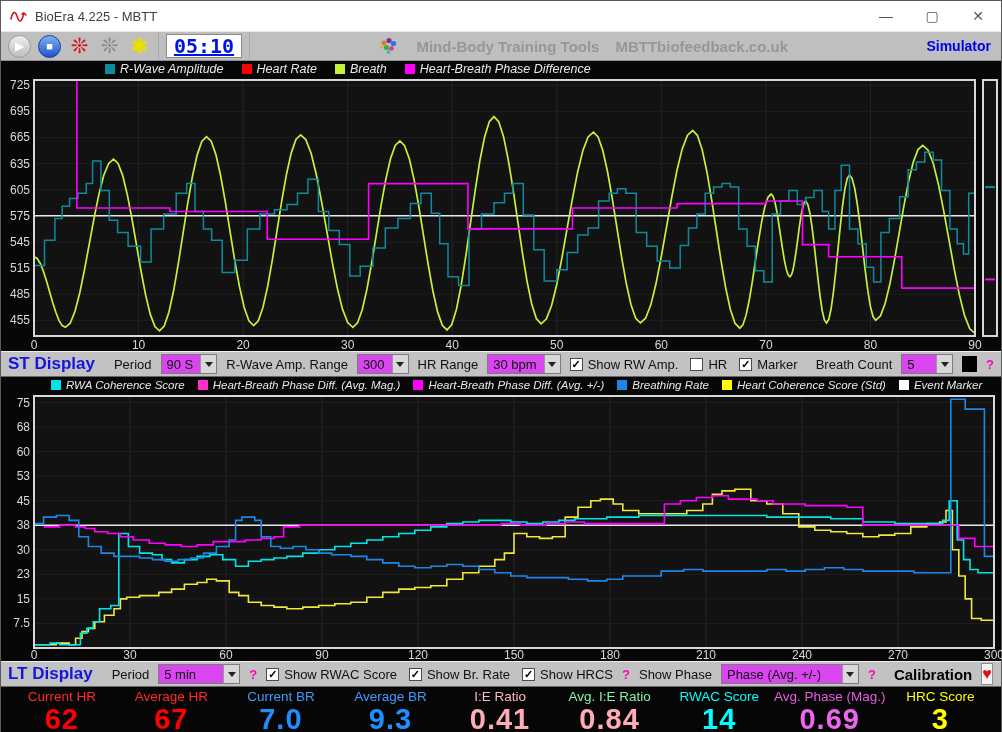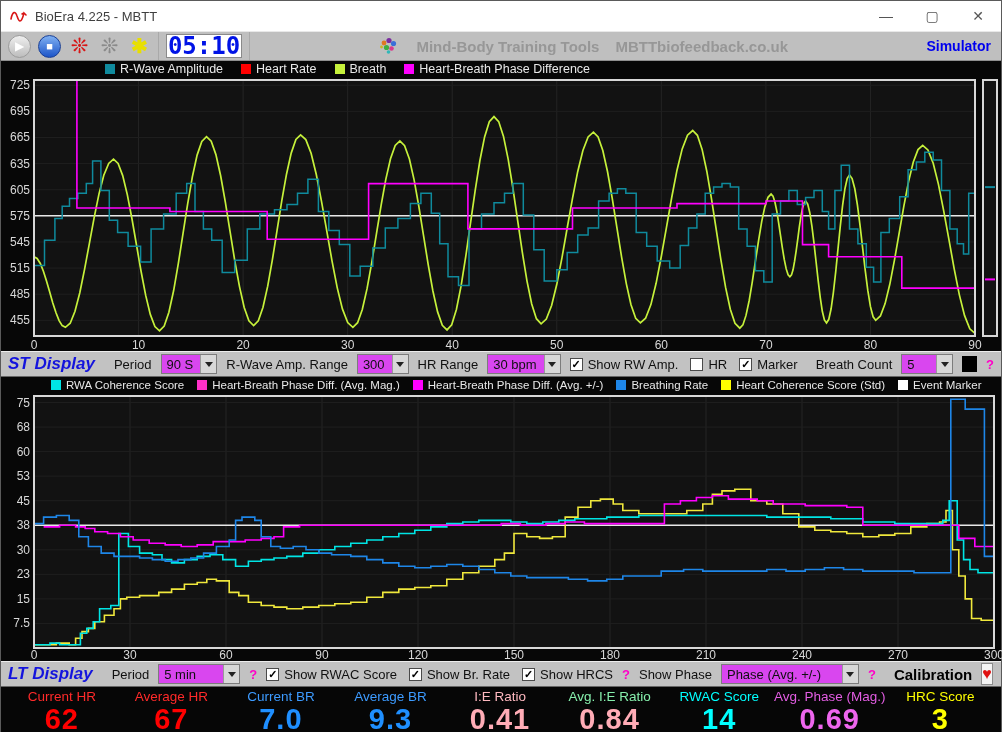--- a/index.html
+++ b/index.html
@@ -22,40 +22,40 @@
     border-right:1px solid #a9a9a9; }
   .tb-btn { width:23px; height:23px; border-radius:50%; display:flex; align-items:center; justify-content:center;
     font-size:12px; }
   .tb-play { background:linear-gradient(#efefef,#bdbdbd); border:1px solid #9c9c9c; color:#ffffff; }
   .tb-stop { background:linear-gradient(#7fb0f2,#1d55c8); border:1px solid #1a3f96; color:#fff; font-size:11px; }
   .tb-flake-red { font-size:21px; color:#d81515; }
   .tb-flake-gray { font-size:21px; color:#8a8a8a; }
   .tb-asterisk { font-size:20px; color:#e8df00; font-weight:bold; }
   .timer-box { width:76px; height:24px; background:#fff; border:1px solid #8a8a8a;
     display:flex; align-items:center; justify-content:center;
-    color:#0013e6; font-weight:bold; font-size:24px; font-family:"DejaVu Sans Mono", monospace; letter-spacing:0; }
+    color:#0013e6; font-weight:bold; font-size:20px; font-family:"DejaVu Sans Mono", monospace; letter-spacing:0;text-decoration:underline; }
   .tb-center { flex:1; display:flex; align-items:center; justify-content:center; gap:16px; }
   .brand-icon { width:22px; height:20px; }
   .brand-text, .brand-url { color:#979797; font-weight:bold; font-size:15px;text-align:center; }
   .tb-right { padding:0 10px; color:#0000ee; font-weight:bold; font-size:14px; }
 
   
   .chart-section { background:#070707; display:flex; flex-direction:column; }
   .legend-row { height:16px; display:flex; align-items:center; color:#e8e8e8; background:#070707; }
   .legend-row.st { padding-left:104px; font-size:12.5px; gap:18px; }
   .legend-row.lt { padding-left:50px; font-size:11.5px; gap:13px; }
-  .legend-item { display:inline-flex; align-items:center; gap:5px; white-space:nowrap; }
+  .legend-item { display:inline-flex; align-items:center; gap:5px; white-space:nowrap;font-style:italic; }
   .legend-item .swatch { width:10px; height:10px; display:inline-block; }
   svg text { font-family:"Liberation Sans", sans-serif; }
 
   
   .ctrlbar { height:26px; flex:0 0 26px; background:#c2c2c2; display:flex; align-items:center;
     gap:9px; padding:0 7px; font-size:13px; color:#101010;
     border-top:1px solid #ededed; border-bottom:1px solid #666; }
-  .bar-title { color:#1414dd; font-weight:bold; font-size:17px; margin-right:10px; white-space:nowrap;font-style:italic; }
+  .bar-title { color:#1414dd; font-weight:bold; font-size:17px; margin-right:10px; white-space:nowrap; }
   .ctl-label { white-space:nowrap; }
   .dd { background:#d946ef; border:1px solid #7c7c7c; height:20px; display:inline-flex; align-items:center;
     padding-left:5px; gap:7px; white-space:nowrap; }
   .dd .arrowbox { width:16px; height:18px; background:#d8d8d8; border-left:1px solid #9a9a9a;
     display:flex; align-items:center; justify-content:center; }
   .tri-down { width:0; height:0; border-left:4px solid transparent; border-right:4px solid transparent;
     border-top:5px solid #222; }
   .cb-item { display:inline-flex; align-items:center; gap:5px; white-space:nowrap; }
   .cb { width:13px; height:13px; background:#fff; border:1px solid #4a4a4a; display:inline-flex;
     align-items:center; justify-content:center; font-size:11px; font-weight:bold; color:#000; line-height:1; }

